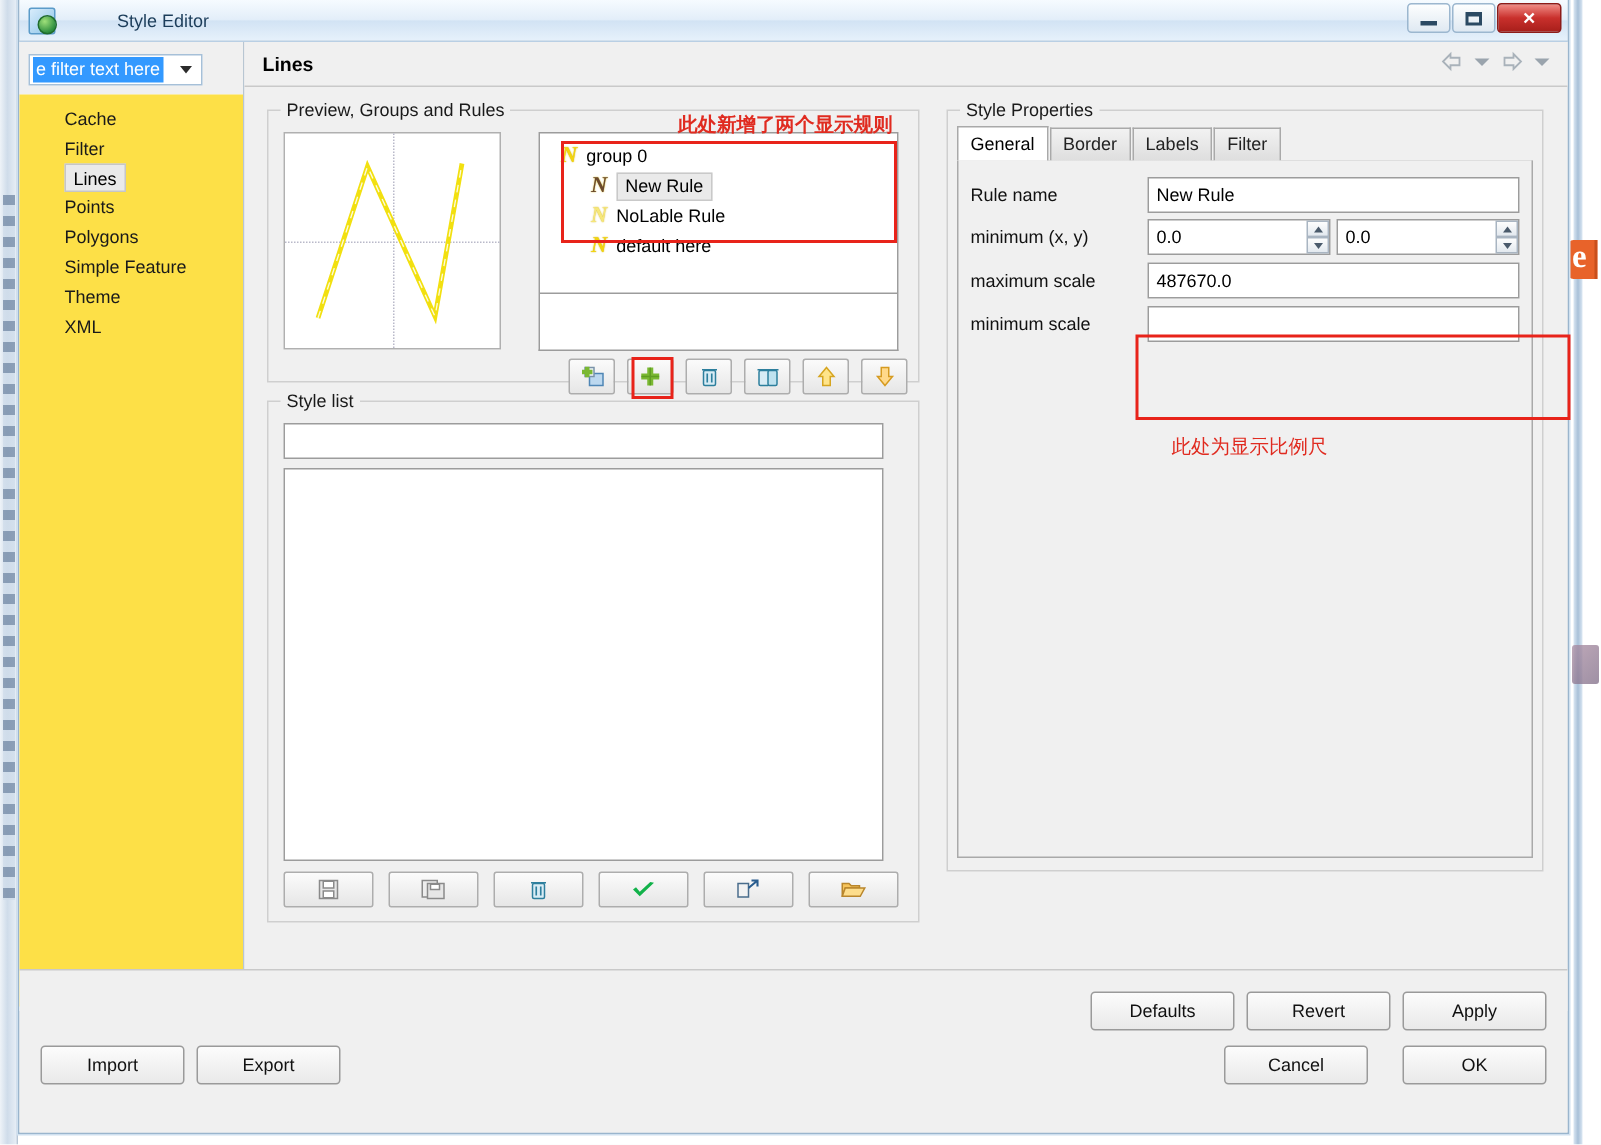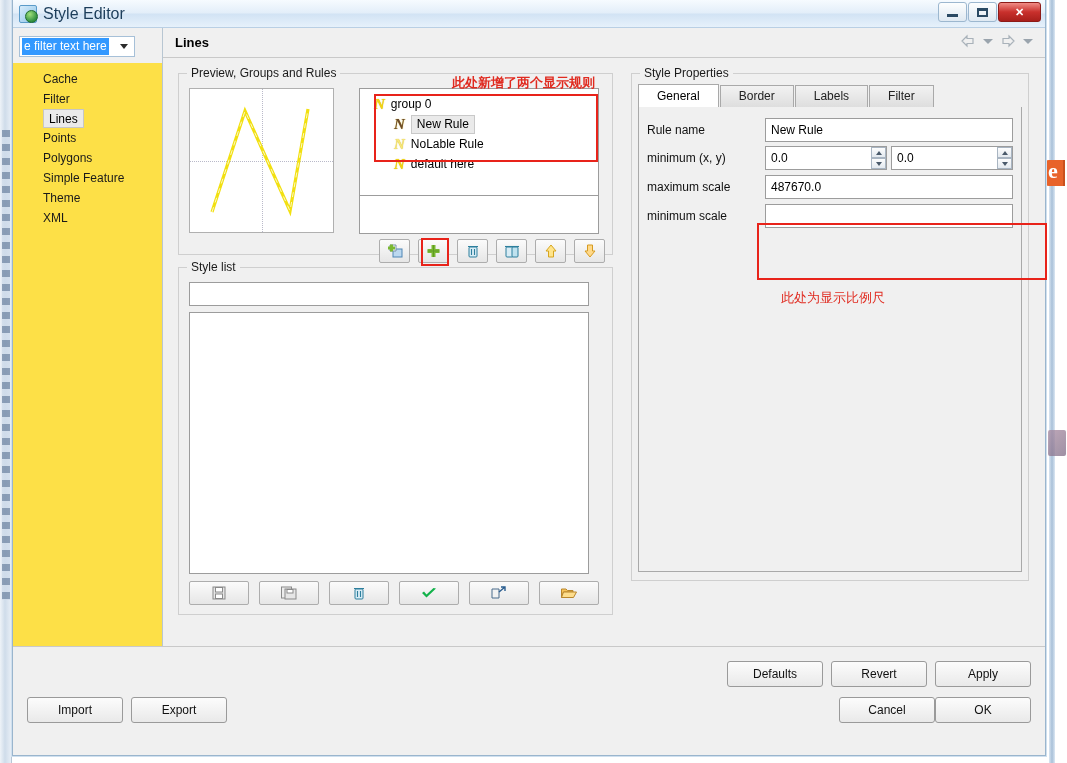--- a/index.html
+++ b/index.html
@@ -78,21 +78,21 @@
     width:18px;height:18px;margin-right:6px;position:relative;
     background:linear-gradient(135deg,#d8ecfb,#8cc4e8);
     border:1px solid #5b9bc9; border-radius:2px;
   }
   .app-icon:after{
     content:""; position:absolute; left:5px; top:4px; width:11px;height:11px;
     border-radius:50%;
     background:radial-gradient(circle at 35% 30%,#9fe07a,#2f8f3f 70%);
     border:1px solid #1f6b2c;
   }
-  .title-text{ font-size:16px; color:#1c3d5a; }
+  .title-text{ font-size:12px; color:#1c3d5a;margin-left:35px; }
   .win-btns{ position:absolute; right:4px; top:2px; display:flex; gap:0; }
   .win-btn{
     width:29px;height:20px; margin-left:1px;
     border:1px solid #9cb7cf; border-radius:3px;
     background:linear-gradient(to bottom,#fdfefe,#dfe9f2);
     display:flex;align-items:center;justify-content:center;
     font-size:11px;color:#22384c;
   }
   .win-btn.close{
     width:43px;
@@ -210,21 +210,21 @@
     display:flex;align-items:center;justify-content:center;
   }
 
   
   #gb-props{ left:468px; top:14px; width:398px; height:508px; }
   .tabstrip{
     position:absolute; left:6px; top:10px; right:6px; height:24px;
     display:flex; align-items:flex-end; border-bottom:1px solid #a9a9a9;
   }
   .tab{
-    height:22px; line-height:21px; padding:0 18px;
+    height:22px; line-height:21px; padding:0 8px;
     border:1px solid #a9a9a9; border-bottom:none;
     background:linear-gradient(to bottom,#f2f2f2,#dedede);
     font-size:12px; color:#222; margin-right:1px;
   }
   .tab.active{ background:#ffffff; color:#000; position:relative; z-index:2; height:23px; line-height:22px;}
   .tab-body{
     position:absolute; left:6px; top:33px; right:6px; bottom:8px;
     background:#f0f0f0; border:1px solid #a9a9a9; border-top:none;
   }
   .form-row{ position:absolute; left:8px; height:26px; display:flex; align-items:center; }
@@ -254,21 +254,21 @@
     position:absolute; left:0; right:0; bottom:0; height:109px;
     background:#f0f0f0; border-top:1px solid #c9c9c9;
   }
   .btn{
     height:26px; min-width:96px; padding:0 10px;
     border:1px solid #9a9a9a; border-radius:3px;
     background:linear-gradient(to bottom,#fcfcfc,#e9e9e9);
     font-size:12px; color:#111; display:flex;align-items:center;justify-content:center;
   }
   .footer .r1{ position:absolute; right:14px; top:14px; display:flex; gap:8px; }
-  .footer .r2{ position:absolute; right:14px; top:50px; display:flex; gap:0; }
+  .footer .r2{ position:absolute; right:14px; top:50px; display:flex; gap:23px; }
   .footer .l1{ position:absolute; left:14px; top:50px; display:flex; gap:8px; }
 </style>
 </head>
 <body>
 
 <div id="root">
 
   <div class="desktop-left-strip">
     <div class="dots"></div>
   </div>

